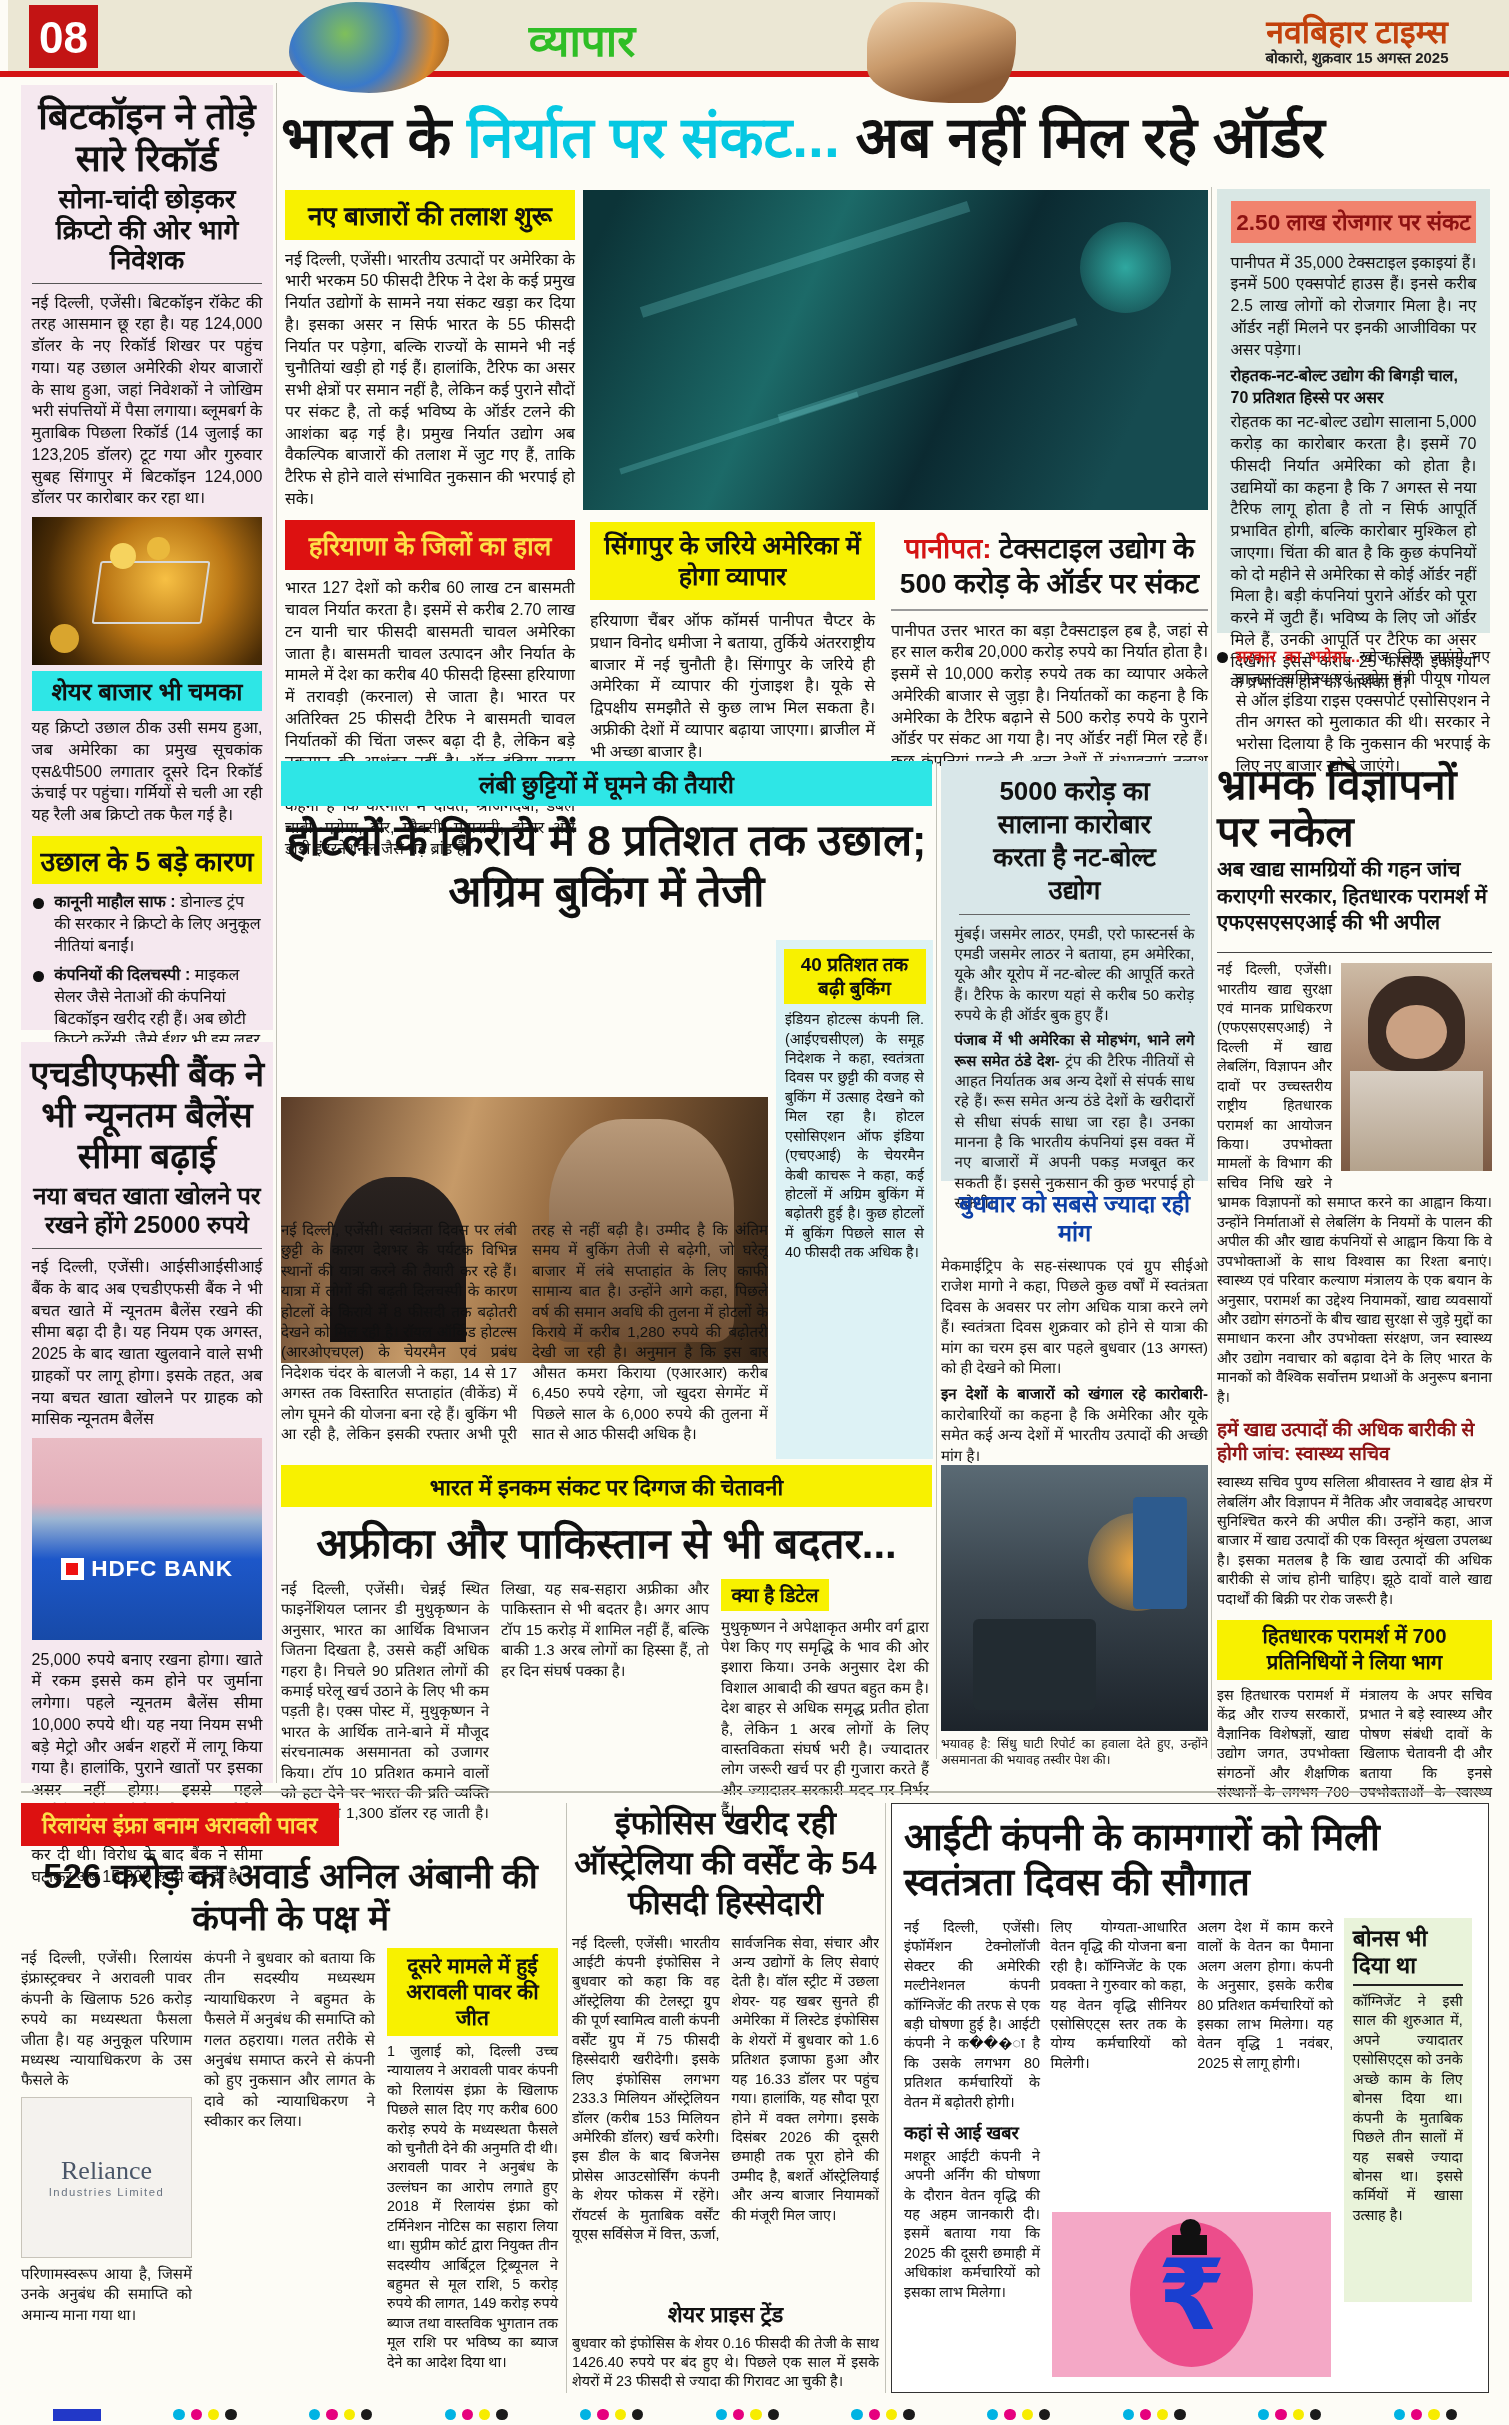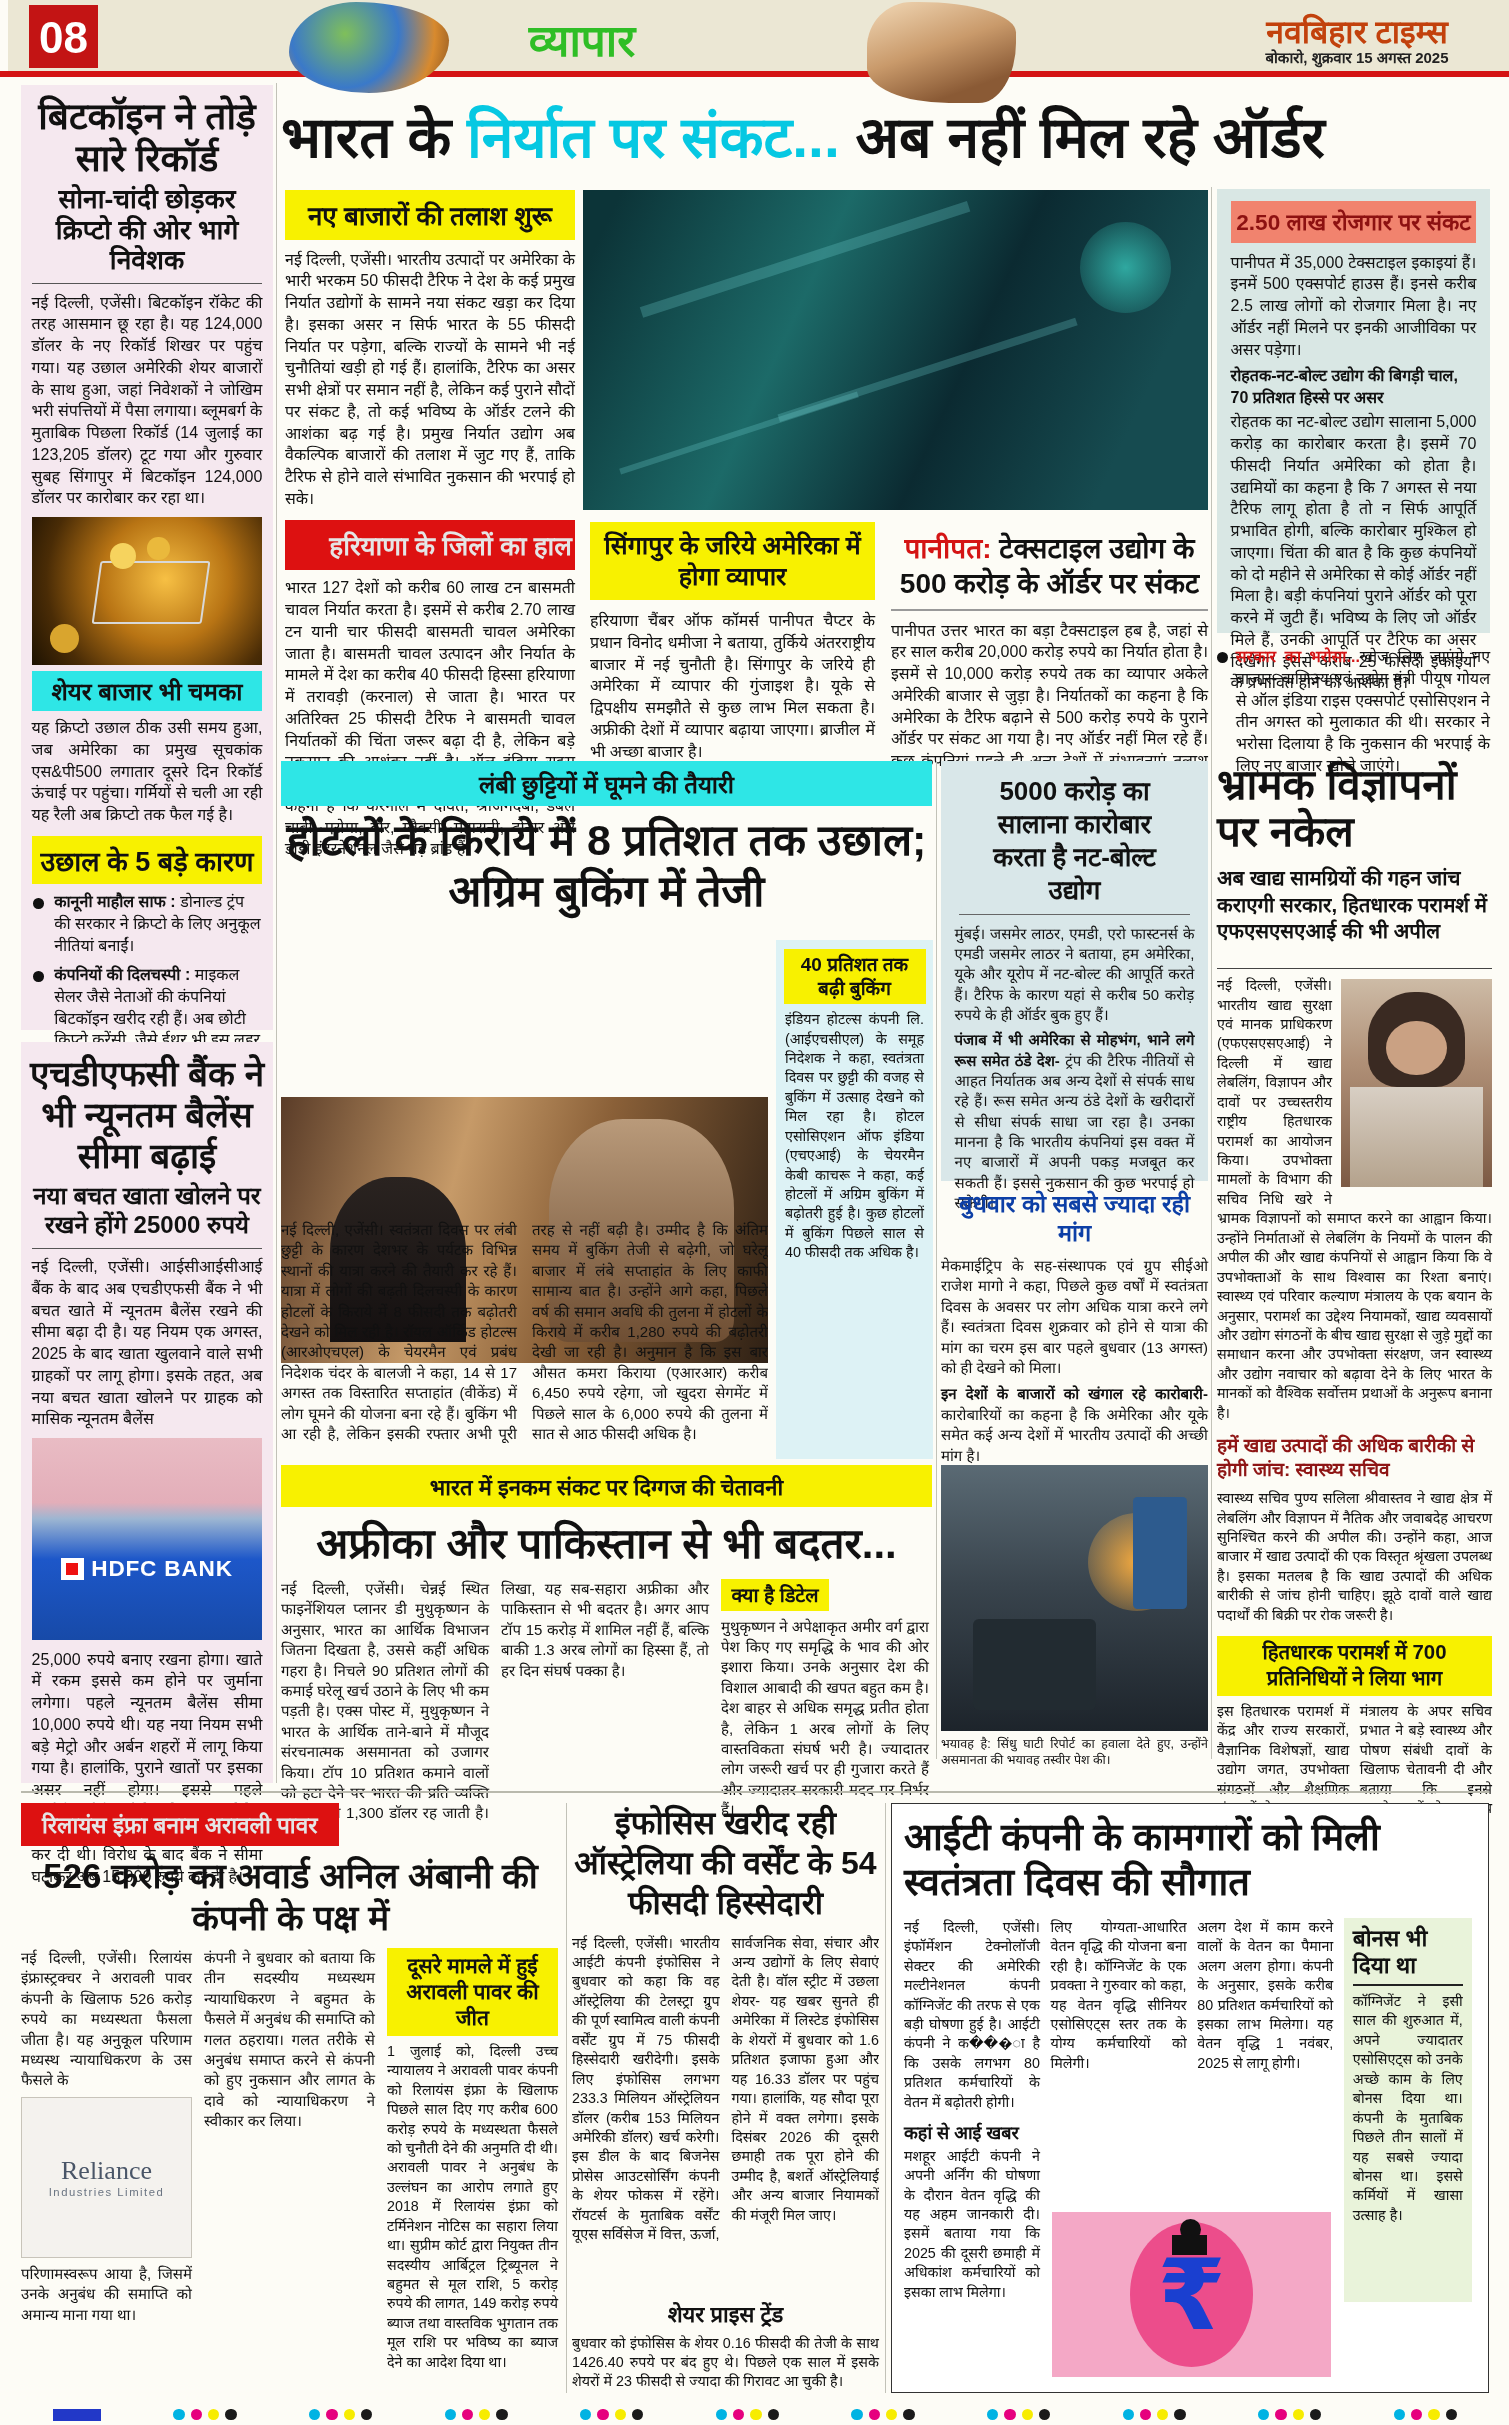--- a/index.html
+++ b/index.html
@@ -4,21 +4,21 @@
 <style>
   html,body{margin:0;padding:0;background:#888;}
   #canvas{position:relative;width:1510px;height:2426px;background:#fdfcf6;
           font-family:"Liberation Sans","DejaVu Sans",sans-serif;color:#111;overflow:hidden;}
   .abs{position:absolute;}
   .just{text-align:justify;}
   .ctr{text-align:center;}
   .band{font-weight:bold;text-align:center;}
   .yellow{background:#f8f100;}
   .cyanband{background:#2ee6e6;}
-  .redband{background:#dd1111;color:#e5e5e5;text-align:right;}
+  .redband{background:#dd1111;color:#fde047;}
   .vline{position:absolute;width:0.8px;background:#c2c2b8;}
   .hline{position:absolute;height:1.5px;background:#b9b9ad;}
   .photo{position:relative;overflow:hidden;}
   .body21{font-size:16px;line-height:1.36;}
   .body20{font-size:15px;line-height:1.36;}
   .body19{font-size:14.3px;line-height:1.36;}
   
   #header{position:absolute;left:8px;top:0;width:1510px;height:71px;background:#ebe7d4;}
   #pagebox{position:absolute;left:21px;top:4.5px;width:69px;height:63px;background:#c31414;color:#fff;
            font-size:44px;font-weight:bold;text-align:center;line-height:65px;}
@@ -176,21 +176,21 @@
   <div class="abs" style="left:941px;top:1190px;width:267px;">
     <div class="ctr" style="font-size:23.4px;line-height:1.25;font-weight:bold;color:#0d3fa6;">बुधवार को सबसे ज्यादा रही मांग</div>
     <div class="body20 just" style="margin-top:7.5px;">मेकमाईट्रिप के सह-संस्थापक एवं ग्रुप सीईओ राजेश मागो ने कहा, पिछले कुछ वर्षों में स्वतंत्रता दिवस के अवसर पर लोग अधिक यात्रा करने लगे हैं। स्वतंत्रता दिवस शुक्रवार को होने से यात्रा की मांग का चरम इस बार पहले बुधवार (13 अगस्त) को ही देखने को मिला।</div>
     <div class="body20 just" style="margin-top:6px;">
       <b>इन देशों के बाजारों को खंगाल रहे कारोबारी-</b><span> कारोबारियों का कहना है कि अमेरिका और यूके समेत कई अन्य देशों में भारतीय उत्पादों की अच्छी मांग है।</span>
     </div>
   </div>
 
   <div class="abs" style="left:1217px;top:761px;width:275px;">
     <div style="font-size:42px;line-height:1.12;font-weight:bold;">भ्रामक विज्ञापनों पर नकेल</div>
-    <div style="font-size:20.4px;line-height:1.3;font-weight:bold;margin-top:10px;padding-bottom:23px;border-bottom:1.5px solid #444;">अब खाद्य सामग्रियों की गहन जांच कराएगी सरकार, हितधारक परामर्श में एफएसएसएआई की भी अपील</div>
+    <div style="font-size:20.4px;line-height:1.3;font-weight:bold;margin-top:1px;padding-bottom:16px;border-bottom:1.5px solid #444;">अब खाद्य सामग्रियों की गहन जांच कराएगी सरकार, हितधारक परामर्श में एफएसएसएआई की भी अपील</div>
     <div class="body19 just" style="margin-top:7.5px;">
       <div id="womanphoto" class="photo">
         <div style="position:absolute;left:18%;top:6%;width:64%;height:46%;background:#3a2a22;border-radius:48% 48% 30% 30%;"></div>
         <div style="position:absolute;left:30%;top:20%;width:40%;height:26%;background:#caa183;border-radius:50%;"></div>
         <div style="position:absolute;left:6%;top:52%;width:88%;height:48%;background:linear-gradient(180deg,#d8cfc4,#b4a28c);"></div>
       </div>
       <span>नई दिल्ली, एजेंसी। भारतीय खाद्य सुरक्षा एवं मानक प्राधिकरण (एफएसएसएआई) ने दिल्ली में खाद्य लेबलिंग, विज्ञापन और दावों पर उच्चस्तरीय राष्ट्रीय हितधारक परामर्श का आयोजन किया। उपभोक्ता मामलों के विभाग की सचिव निधि खरे ने भ्रामक विज्ञापनों को समाप्त करने का आह्वान किया। उन्होंने निर्माताओं से लेबलिंग के नियमों के पालन की अपील की और खाद्य कंपनियों से आह्वान किया कि वे उपभोक्ताओं के साथ विश्वास का रिश्ता बनाएं। स्वास्थ्य एवं परिवार कल्याण मंत्रालय के एक बयान के अनुसार, परामर्श का उद्देश्य नियामकों, खाद्य व्यवसायों और उद्योग संगठनों के बीच खाद्य सुरक्षा से जुड़े मुद्दों का समाधान करना और उपभोक्ता संरक्षण, जन स्वास्थ्य और उद्योग नवाचार को बढ़ावा देने के लिए भारत के मानकों को वैश्विक सर्वोत्तम प्रथाओं के अनुरूप बनाना है।</span>
     </div>
     <div style="font-size:19px;line-height:1.3;font-weight:bold;color:#8e1515;margin:10.6px 0 6px;">हमें खाद्य उत्पादों की अधिक बारीकी से होगी जांच: स्वास्थ्य सचिव</div>
     <div class="body19 just">स्वास्थ्य सचिव पुण्य सलिला श्रीवास्तव ने खाद्य क्षेत्र में लेबलिंग और विज्ञापन में नैतिक और जवाबदेह आचरण सुनिश्चित करने की अपील की। उन्होंने कहा, आज बाजार में खाद्य उत्पादों की एक विस्तृत श्रृंखला उपलब्ध है। इसका मतलब है कि खाद्य उत्पादों की अधिक बारीकी से जांच होनी चाहिए। झूठे दावों वाले खाद्य पदार्थों की बिक्री पर रोक जरूरी है।</div>

